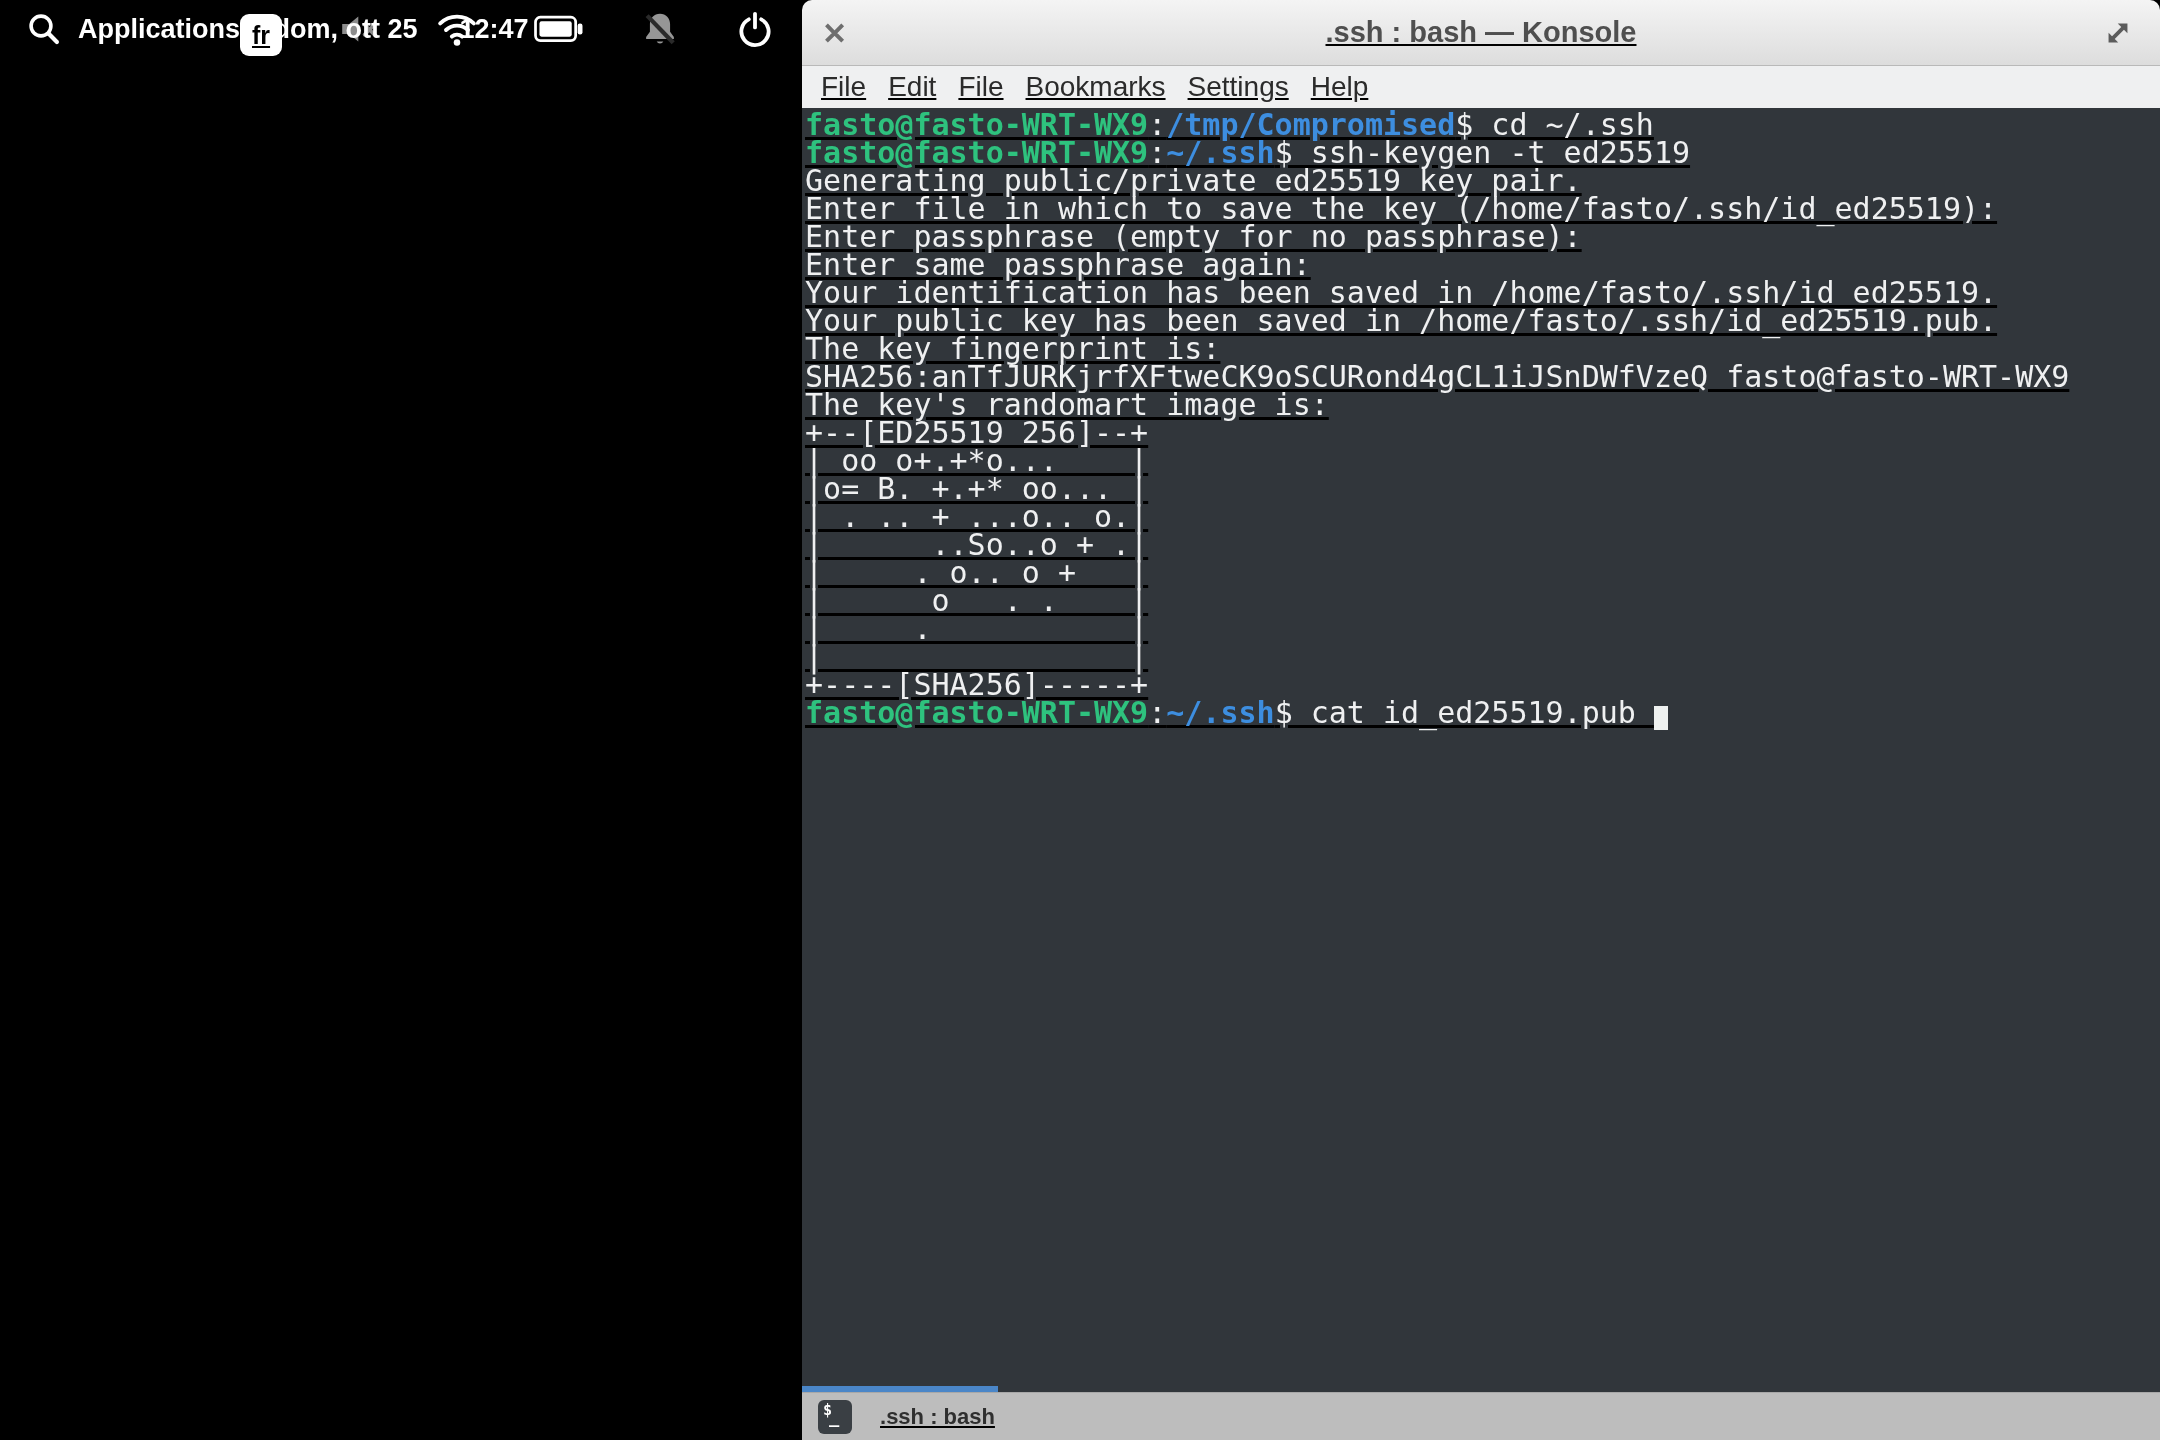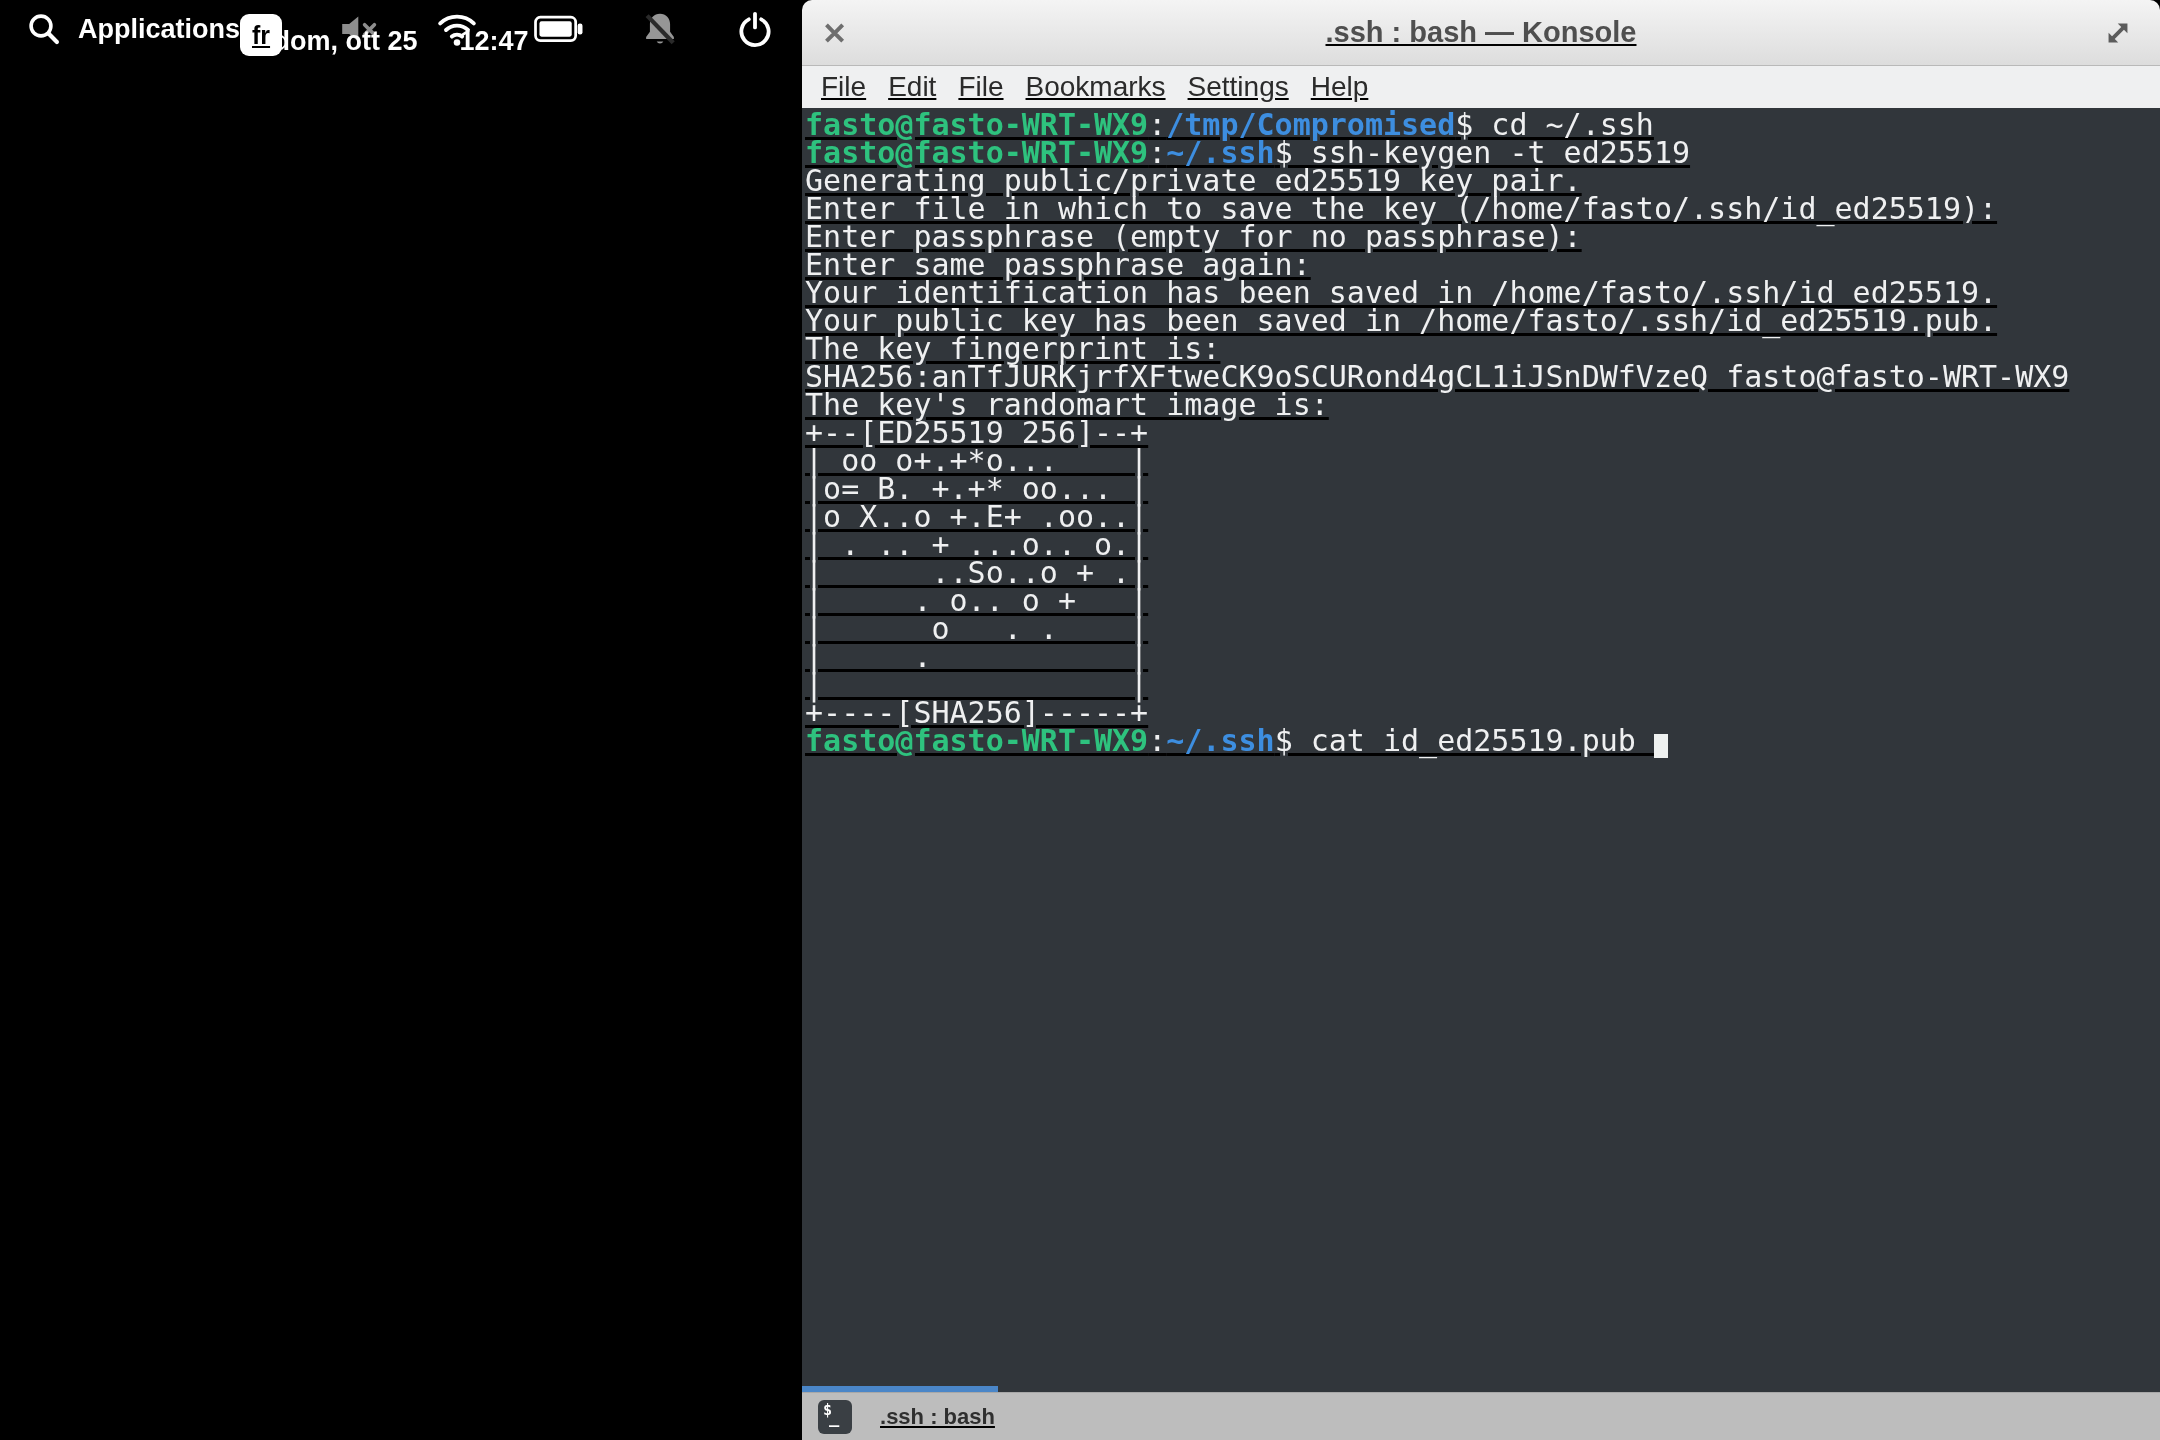--- a/index.html
+++ b/index.html
@@ -5,21 +5,21 @@
   * { margin:0; padding:0; box-sizing:border-box; }
   html,body { width:2160px; height:1440px; overflow:hidden; background:#000;
               font-family:"Liberation Sans", sans-serif; }
   .screen { width:2160px; height:1440px; display:flex; flex-direction:row;text-decoration:underline; }
 
   
   .panel { height:58px; background:#000; color:#fff; display:flex; align-items:center;
            position:relative; flex:0 0 auto; }
   .panel-left { display:flex; align-items:center; margin-left:26px; gap:16px; }
   .panel-app-label { font-size:27px; font-weight:bold; }
-  .panel-clock { position:absolute; left:50%; top:12px; height:58px; transform:translateX(-50%);
+  .panel-clock { position:absolute; left:50%; top:0; height:58px; transform:translateX(-50%);
                  display:flex; align-items:center; gap:42px; font-size:27px; font-weight:bold; }
   .panel-right { margin-left:auto; margin-right:28px; display:flex; align-items:center; gap:56px; }
   .kbd-badge { width:42px; height:42px; background:#fff; color:#000; border-radius:9px;
                display:flex; align-items:center; justify-content:center;
                font-size:25px; font-weight:bold;margin-top:12px; }
   .picon { display:block; }
 
   
   .window { flex:1 1 auto; display:flex; flex-direction:column; }
   .titlebar { height:66px; flex:0 0 auto; position:relative;
@@ -141,21 +141,20 @@
         <div class="term-line"><span class="t-f">Enter passphrase (empty for no passphrase):</span></div>
         <div class="term-line"><span class="t-f">Enter same passphrase again:</span></div>
         <div class="term-line"><span class="t-f">Your identification has been saved in /home/fasto/.ssh/id_ed25519.</span></div>
         <div class="term-line"><span class="t-f">Your public key has been saved in /home/fasto/.ssh/id_ed25519.pub.</span></div>
         <div class="term-line"><span class="t-f">The key fingerprint is:</span></div>
         <div class="term-line"><span class="t-f">SHA256:anTfJURKjrfXFtweCK9oSCURond4gCL1iJSnDWfVzeQ fasto@fasto-WRT-WX9</span></div>
         <div class="term-line"><span class="t-f">The key's randomart image is:</span></div>
         <div class="term-line"><span class="t-f">+--[ED25519 256]--+</span></div>
         <div class="term-line"><span class="t-f">| oo o+.+*o...    |</span></div>
         <div class="term-line"><span class="t-f">|o= B. +.+* oo... |</span></div>
-        <div class="term-line"><span class="t-f">|o X..o +.E+ .oo..|</span></div>
         <div class="term-line"><span class="t-f">| . .. + ...o.. o.|</span></div>
         <div class="term-line"><span class="t-f">|      ..So..o + .|</span></div>
         <div class="term-line"><span class="t-f">|     . o.. o +   |</span></div>
         <div class="term-line"><span class="t-f">|      o   . .    |</span></div>
         <div class="term-line"><span class="t-f">|     .           |</span></div>
         <div class="term-line"><span class="t-f">|                 |</span></div>
         <div class="term-line"><span class="t-f">+----[SHA256]-----+</span></div>
         <div class="term-line"><span class="t-g">fasto@fasto-WRT-WX9</span><span class="t-f">:</span><span class="t-b">~/.ssh</span><span class="t-f">$ cat id_ed25519.pub </span><span class="t-cursor"></span></div>
       </div>
 

